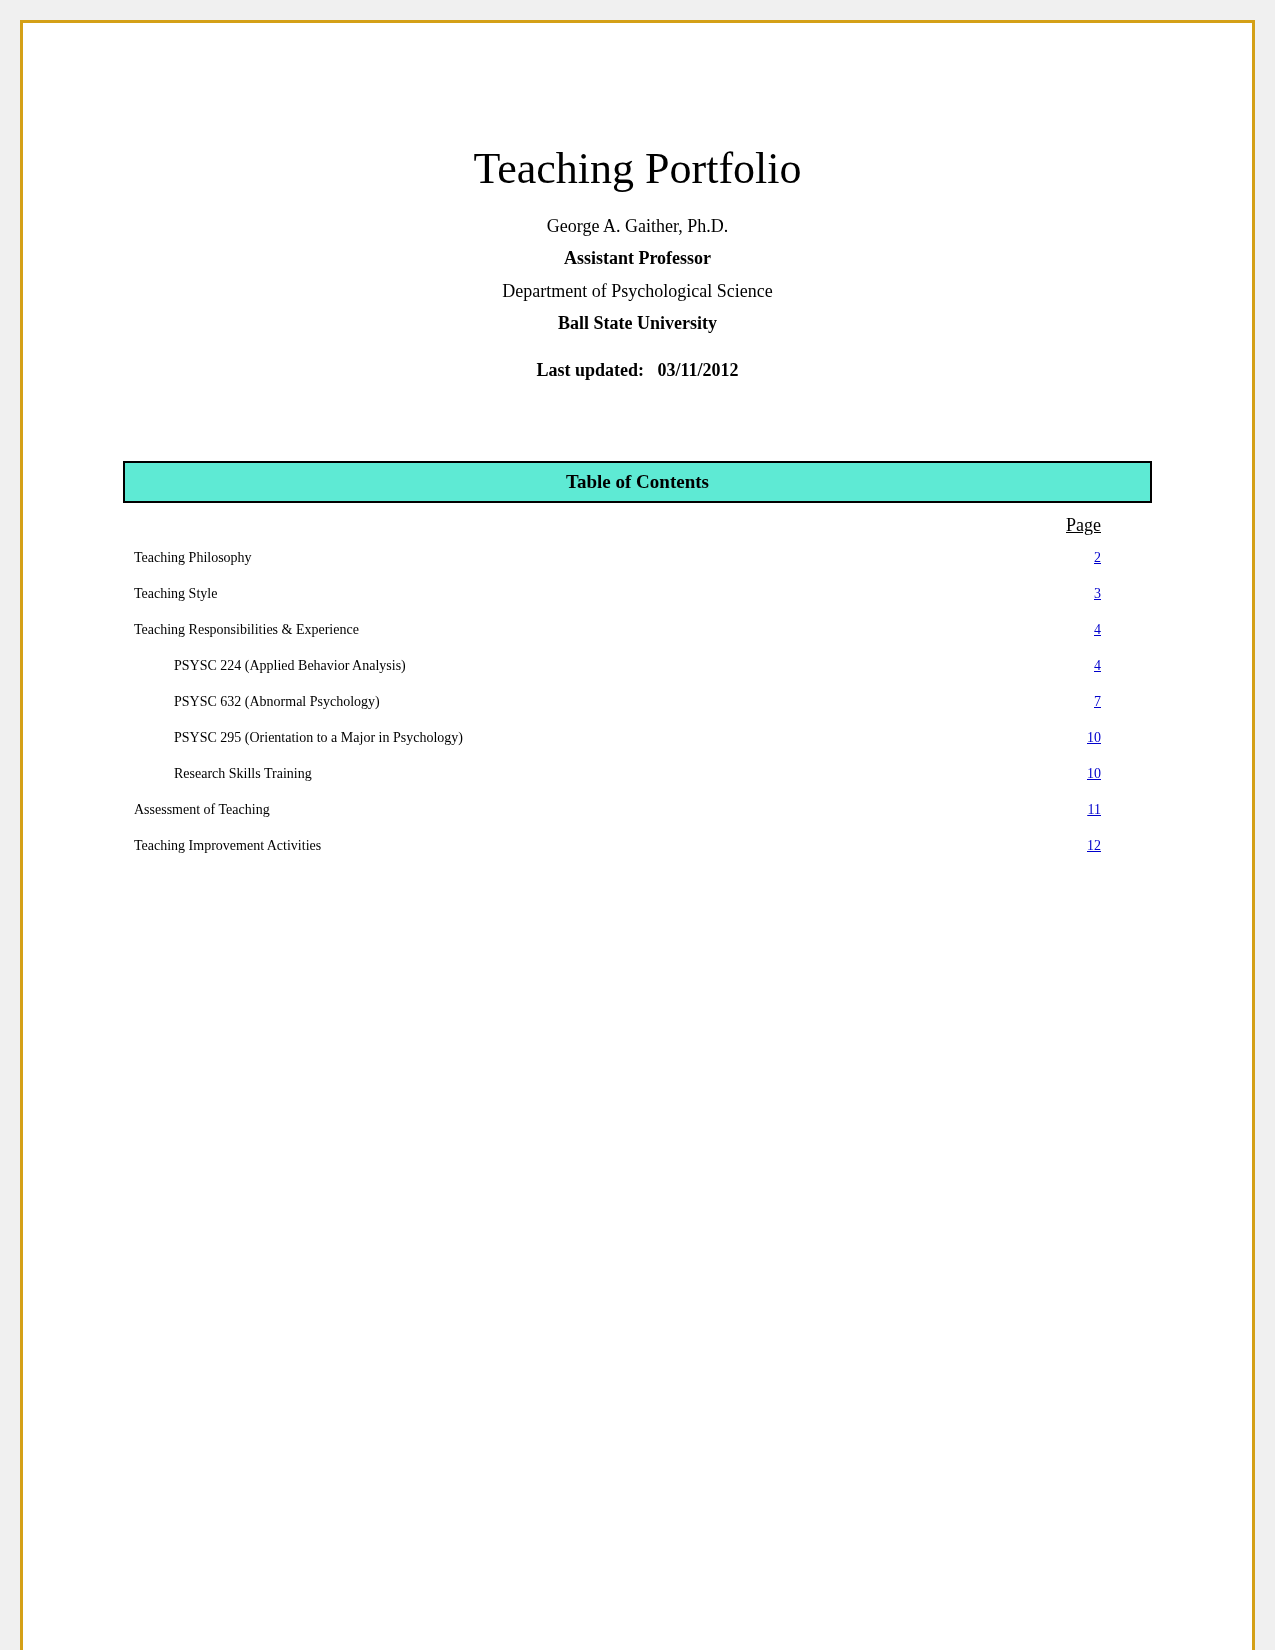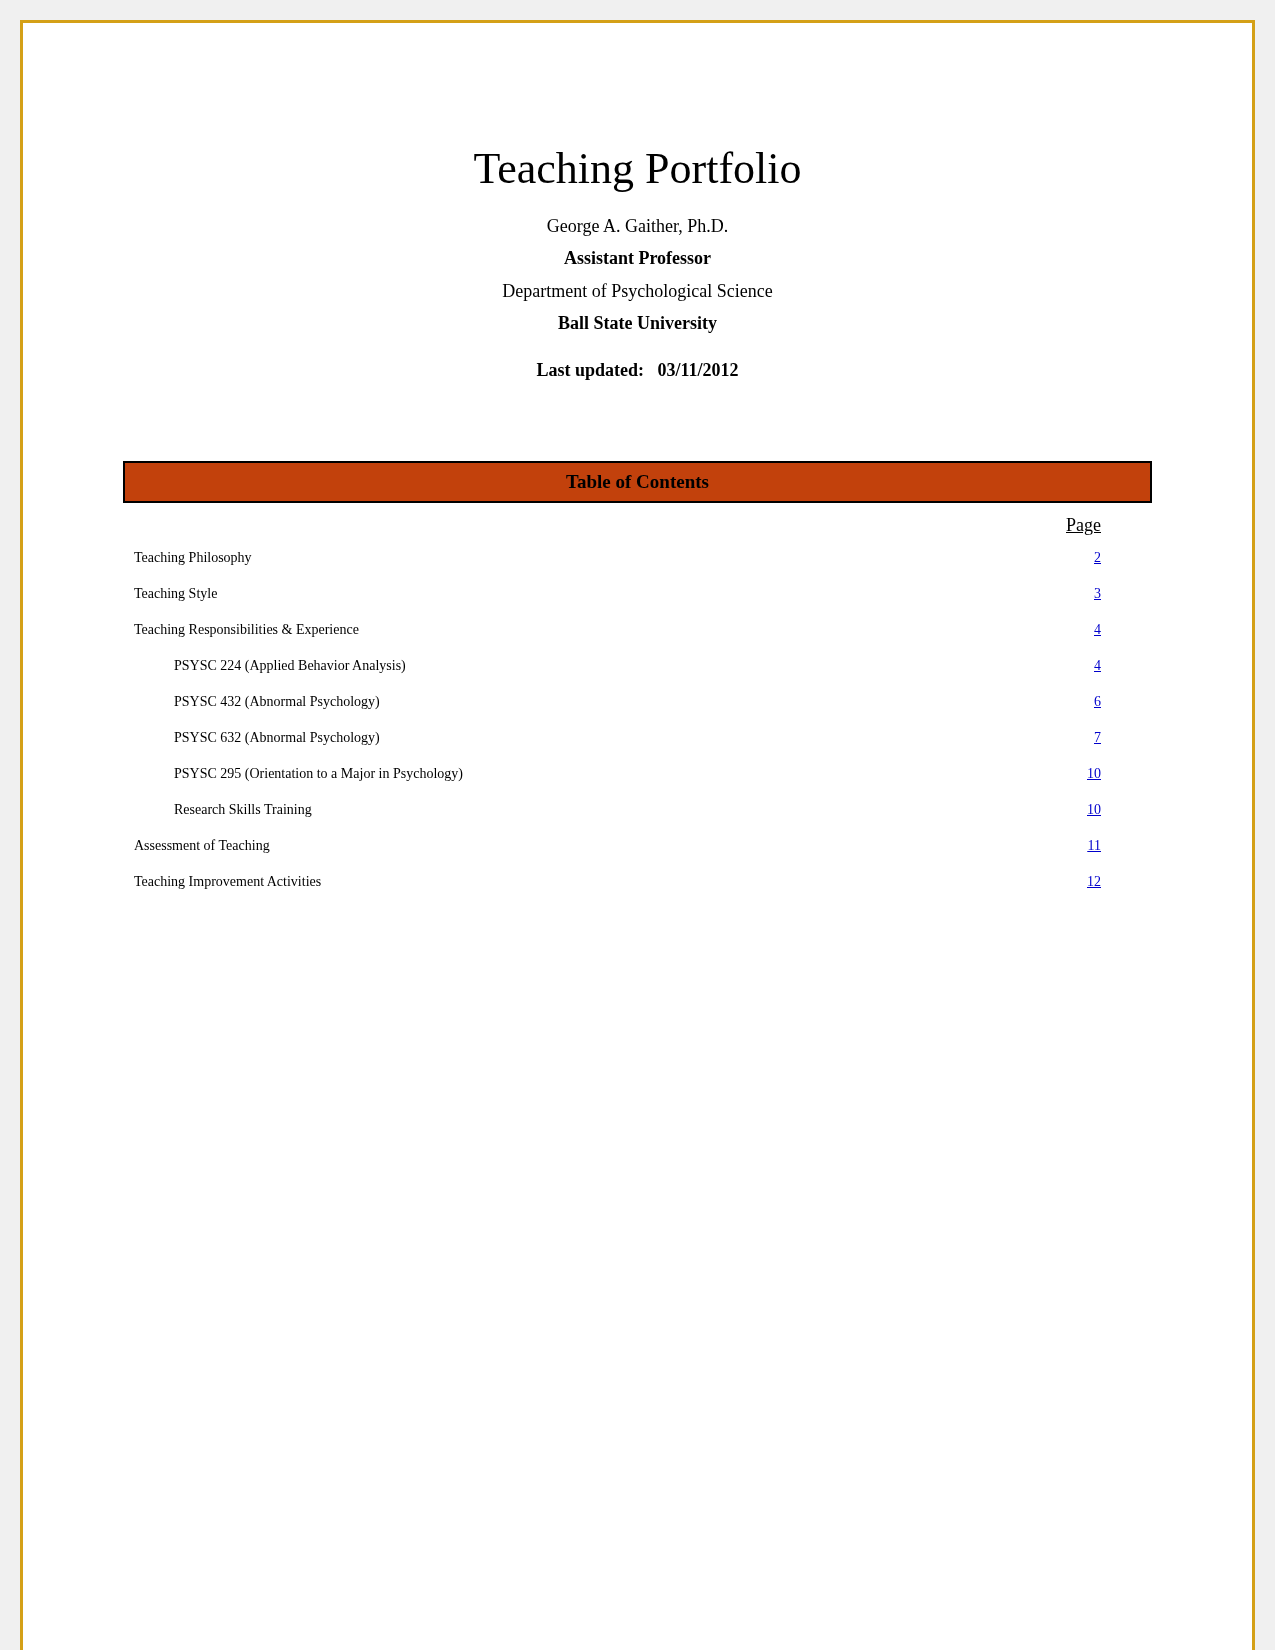--- a/index.html
+++ b/index.html
@@ -59,21 +59,21 @@
     .toc-section {
       margin-top: 80px;
     }
 
     .toc-table {
       width: 100%;
       border-collapse: collapse;
     }
 
     .toc-header-row td {
-      background: #c2410c;
+      background: #5eead4;
       border: 2px solid #000;
       text-align: center;
       font-weight: bold;
       font-size: 19px;
       padding: 8px 10px;
     }
 
     .toc-page-label {
       text-align: right;
       font-size: 18px;
@@ -151,24 +151,20 @@
           </tr>
           <tr class="toc-row">
             <td class="toc-item-label">Teaching Responsibilities &amp; Experience</td>
             <td class="toc-page-num"><a href="#">4</a></td>
           </tr>
           <tr class="toc-row">
             <td class="toc-item-label indented">PSYSC 224 (Applied Behavior Analysis)</td>
             <td class="toc-page-num"><a href="#">4</a></td>
           </tr>
           <tr class="toc-row">
-            <td class="toc-item-label indented">PSYSC 432 (Abnormal Psychology)</td>
-            <td class="toc-page-num"><a href="#">6</a></td>
-          </tr>
-          <tr class="toc-row">
             <td class="toc-item-label indented">PSYSC 632 (Abnormal Psychology)</td>
             <td class="toc-page-num"><a href="#">7</a></td>
           </tr>
           <tr class="toc-row">
             <td class="toc-item-label indented">PSYSC 295 (Orientation to a Major in Psychology)</td>
             <td class="toc-page-num"><a href="#">10</a></td>
           </tr>
           <tr class="toc-row">
             <td class="toc-item-label indented">Research Skills Training</td>
             <td class="toc-page-num"><a href="#">10</a></td>

